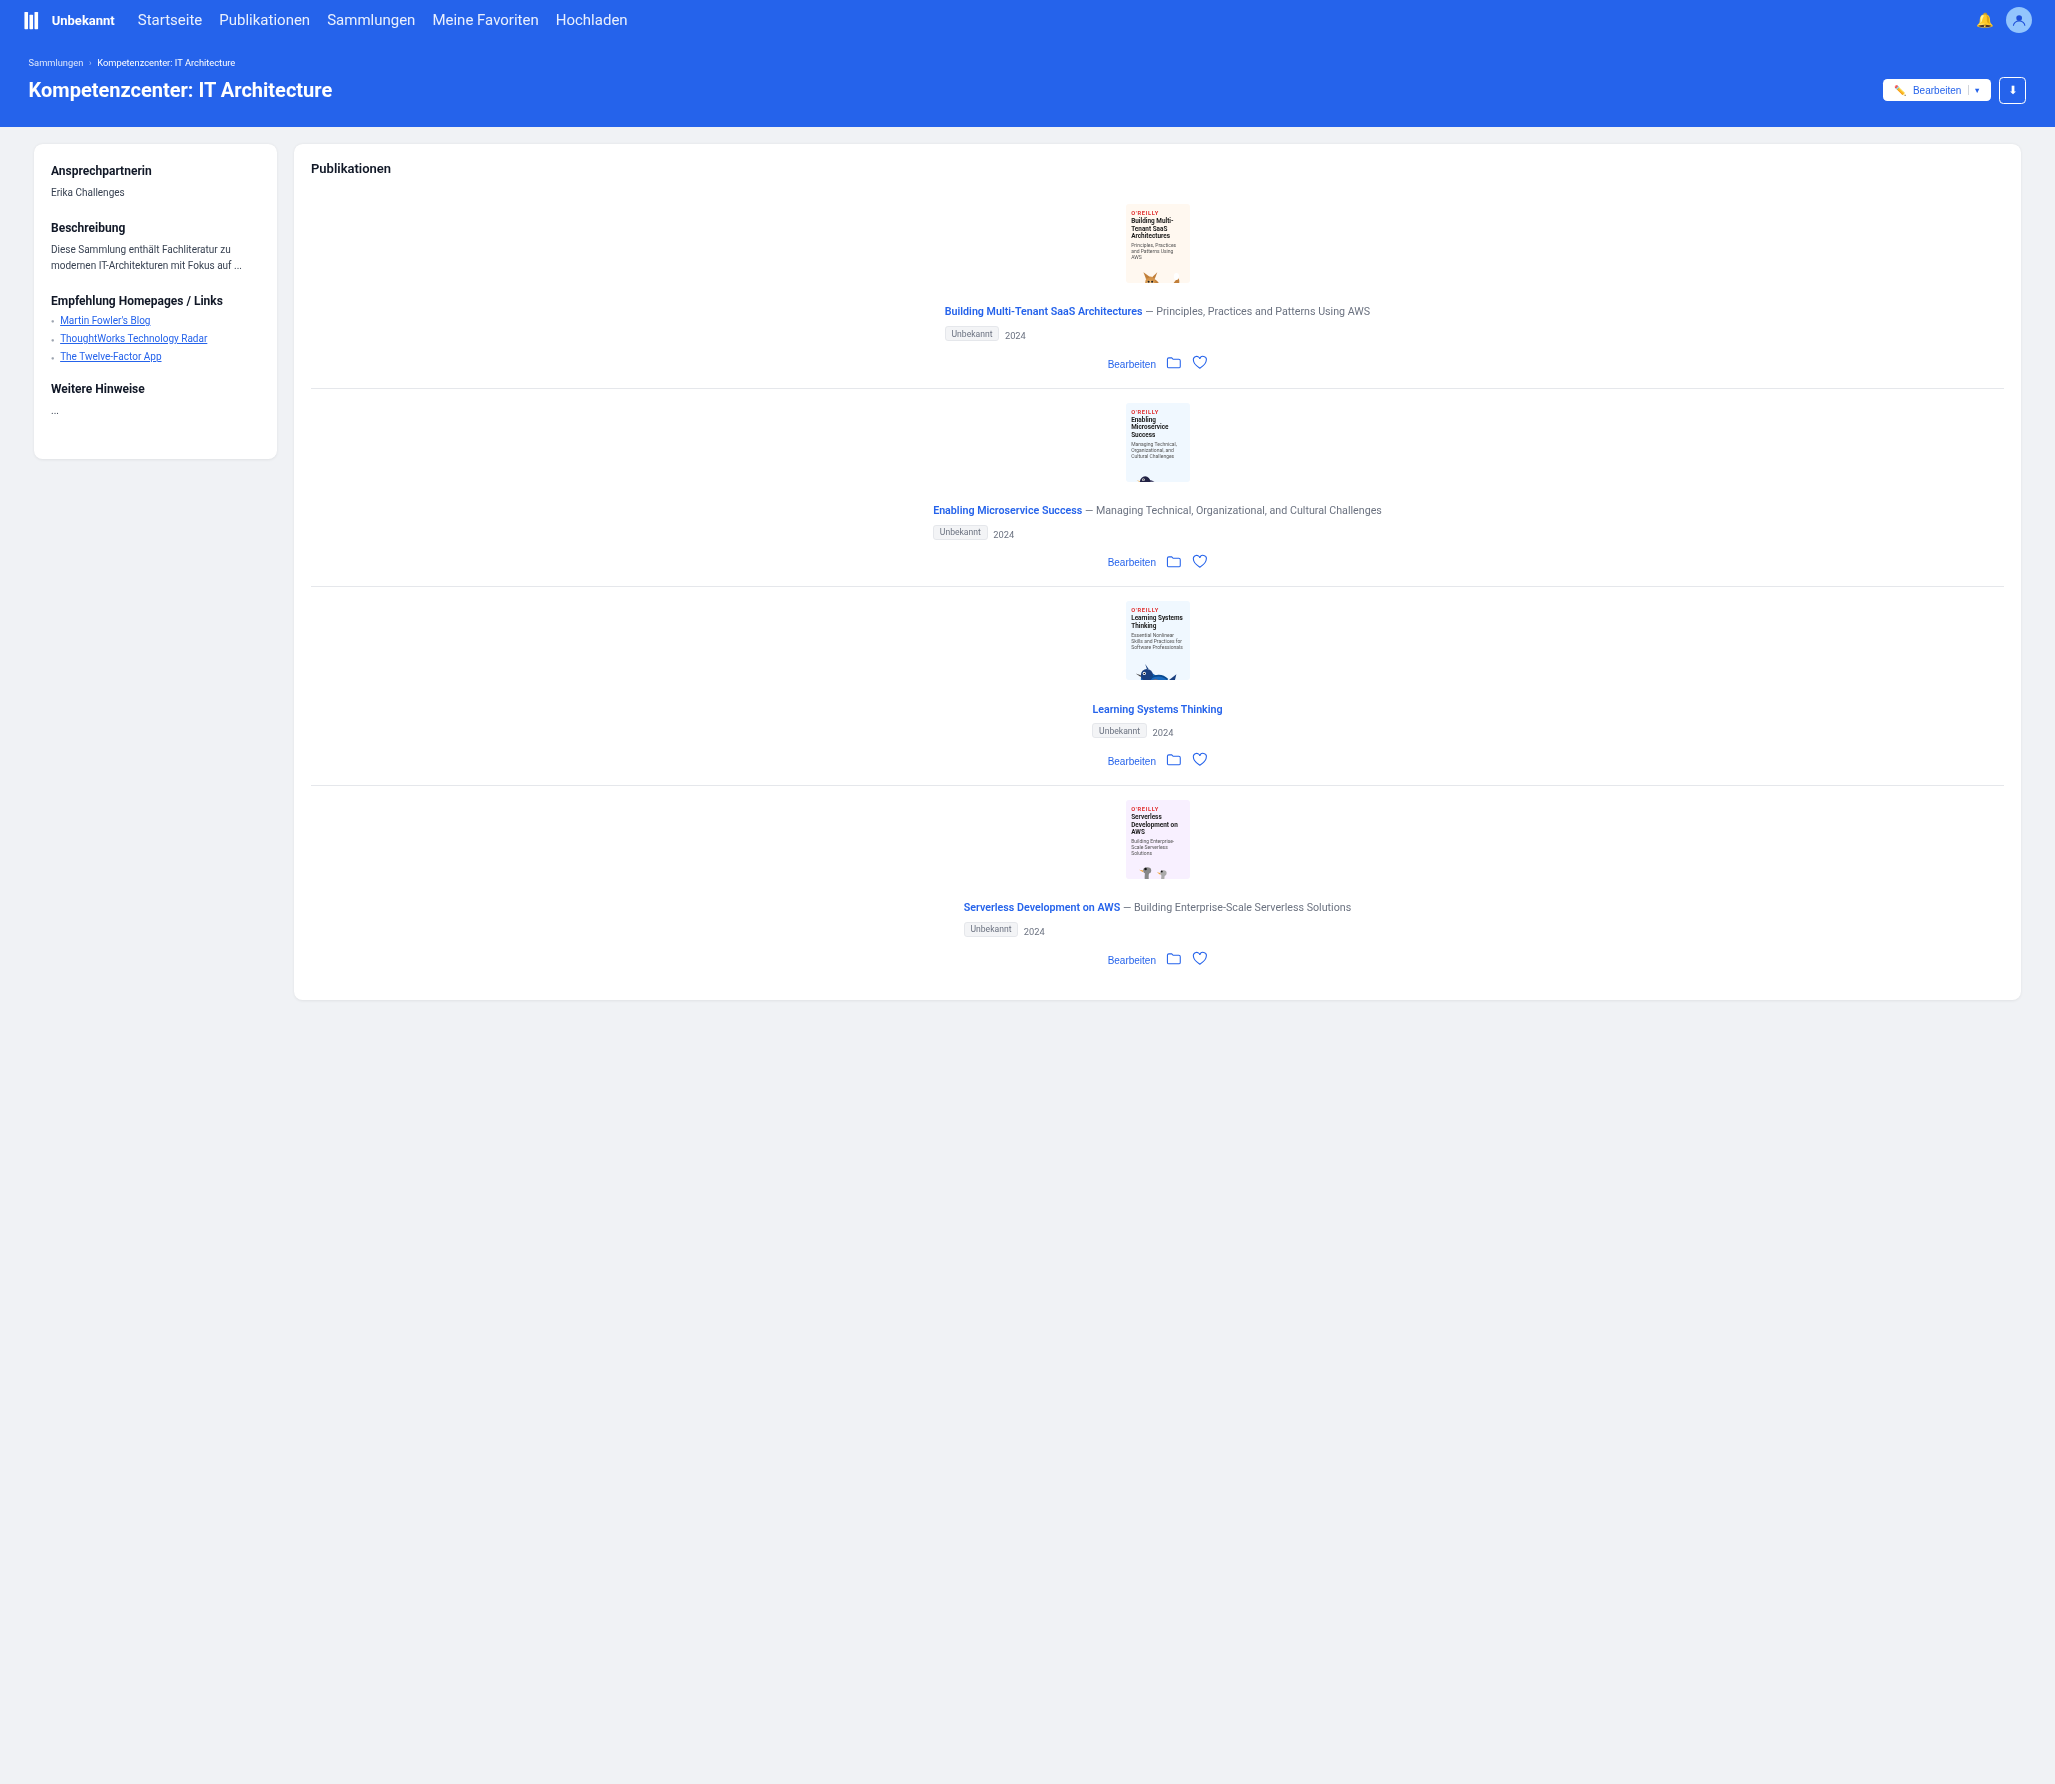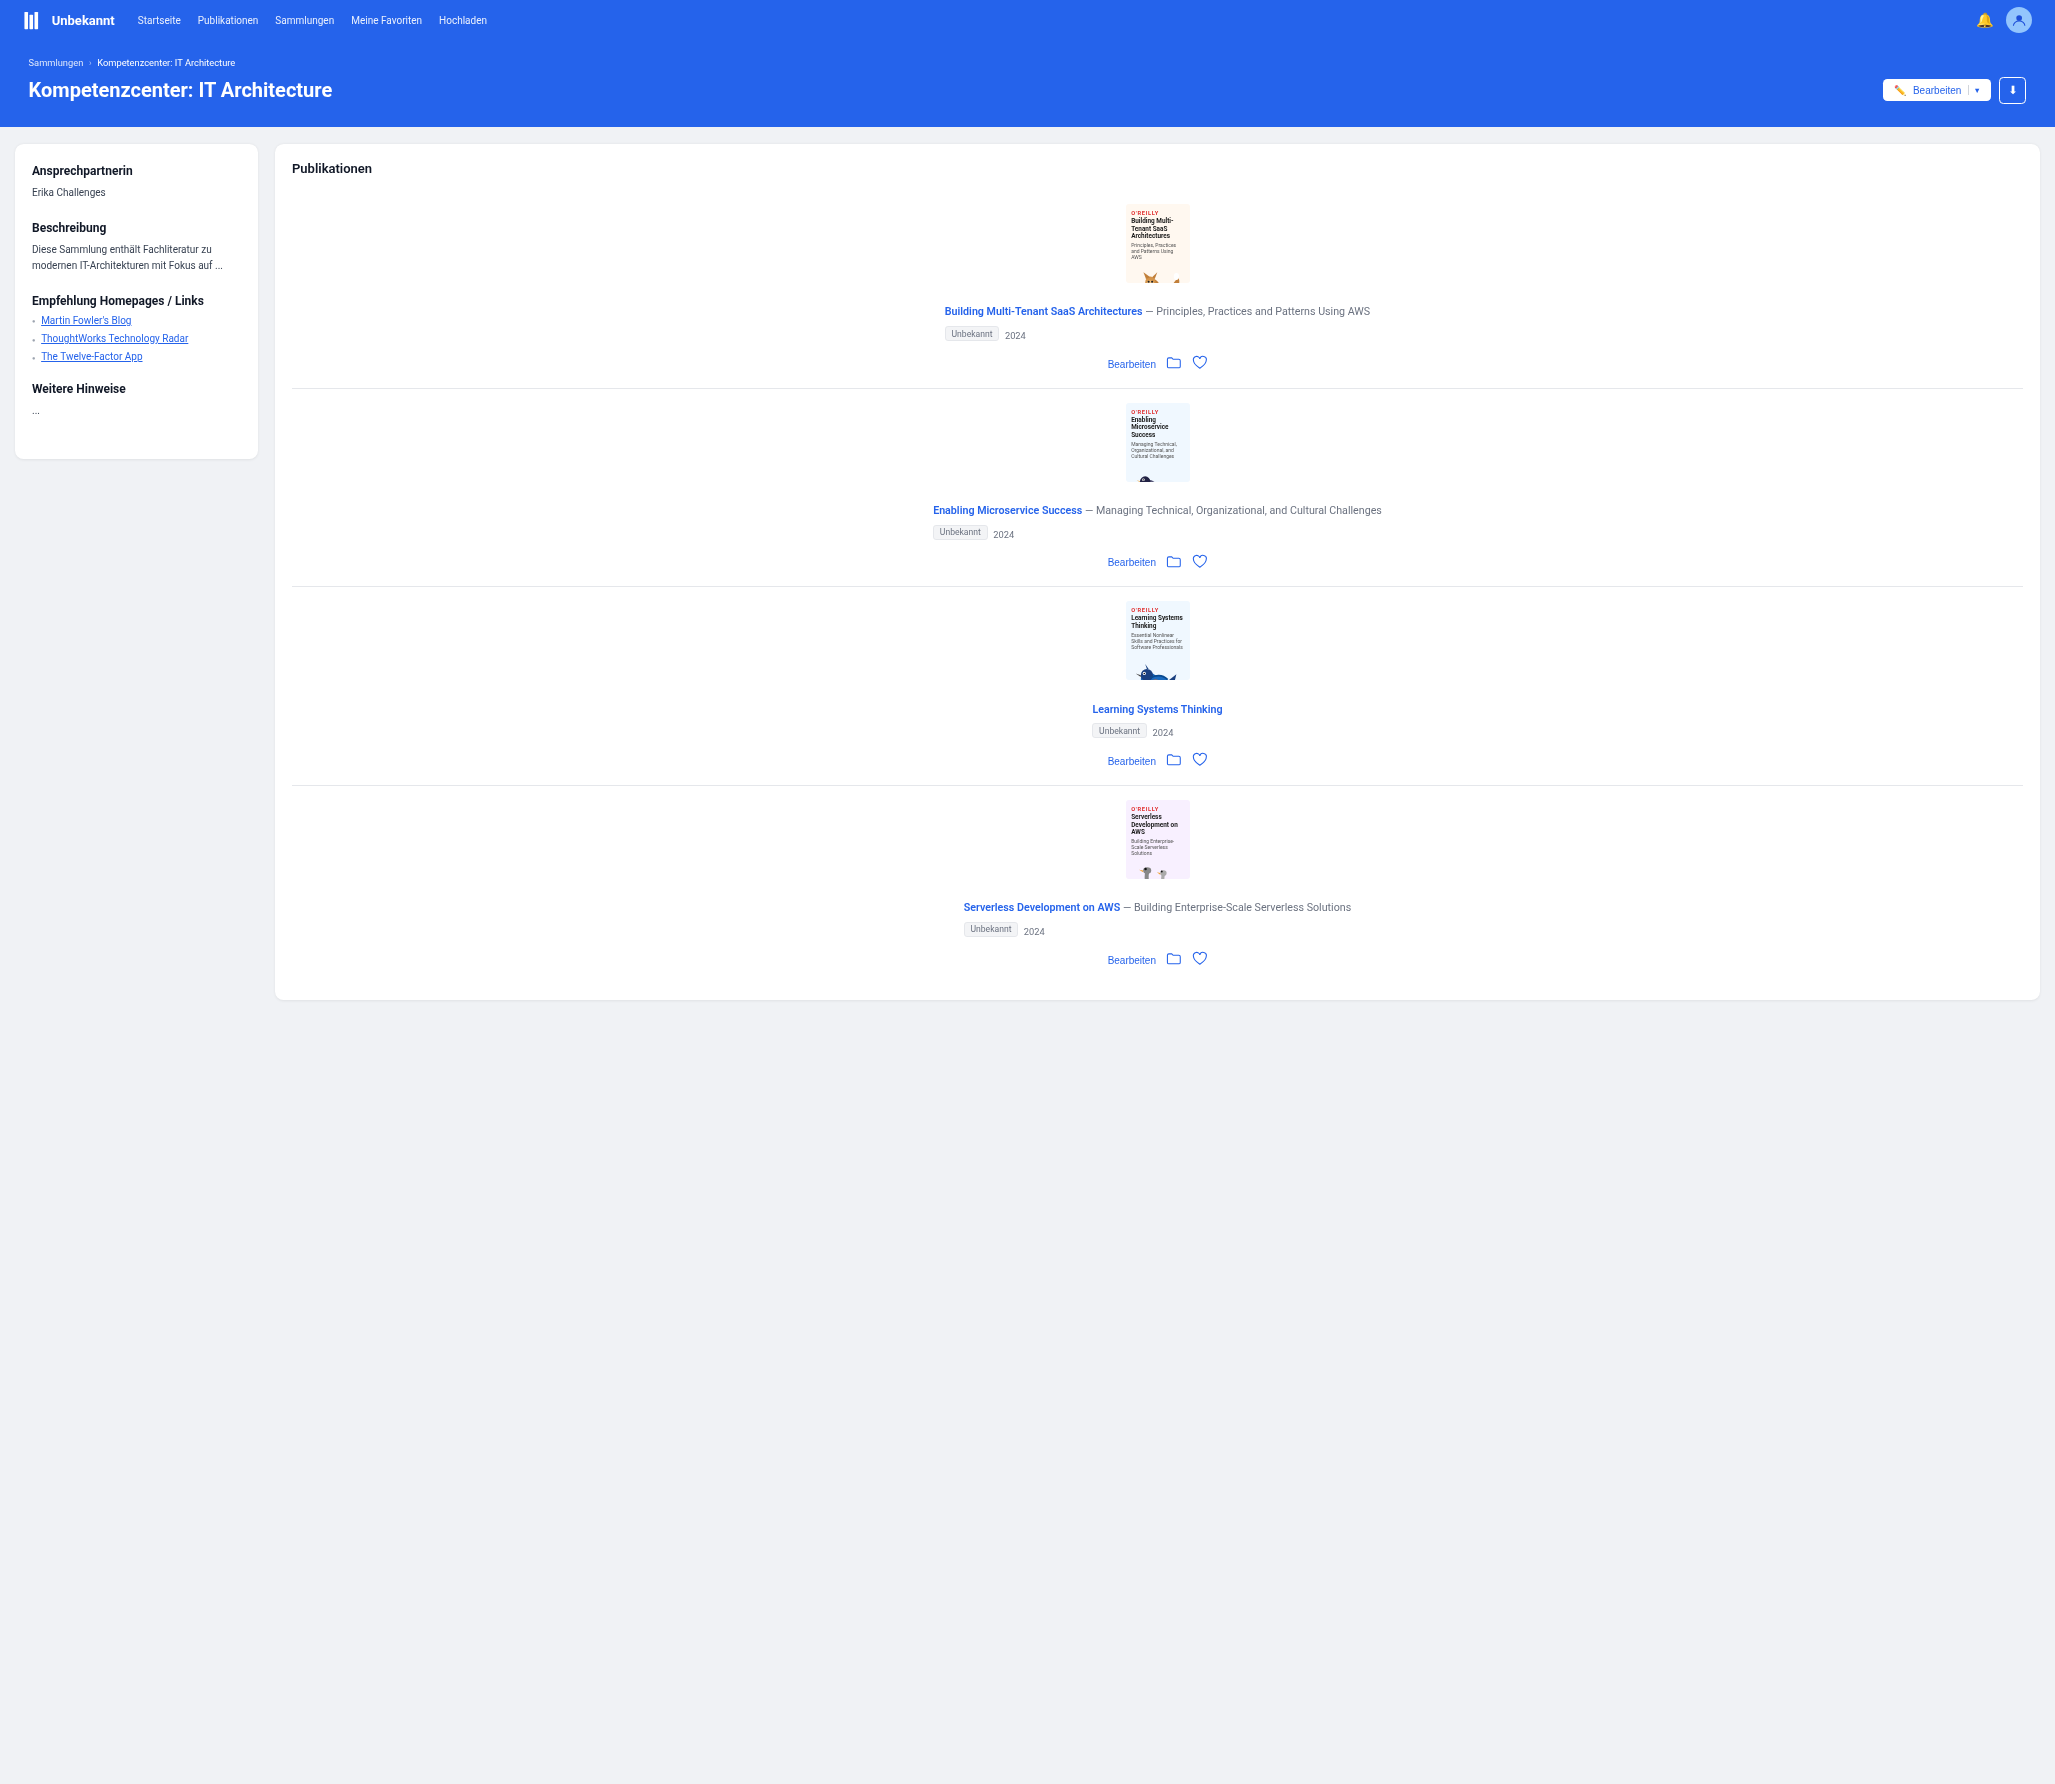--- a/index.html
+++ b/index.html
@@ -32,21 +32,21 @@
       height: 23px;
     }
     .nav-links {
       display: flex;
       gap: 17px;
       flex: 1;
     }
     .nav-link {
       color: white;
       text-decoration: none;
-      font-size: 10px;
+      font-size: 15px;
       opacity: 0.9;
     }
     .nav-actions {
       display: flex;
       align-items: center;
       gap: 11.4px;
     }
     .nav-bell {
       color: white;
       font-size: 14.3px;
@@ -133,21 +133,21 @@
       height: 27px;
       cursor: pointer;
       display: flex;
       align-items: center;
       justify-content: center;
       font-size: 11.4px;
     }
 
     
     .main-content {
-      padding: 17px 15px;
+      padding: 17px 34px;
       display: flex;
       gap: 17px;
       align-items: flex-start;
     }
 
     
     .sidebar {
       width: 243px;
       min-width: 214px;
       background: white;

